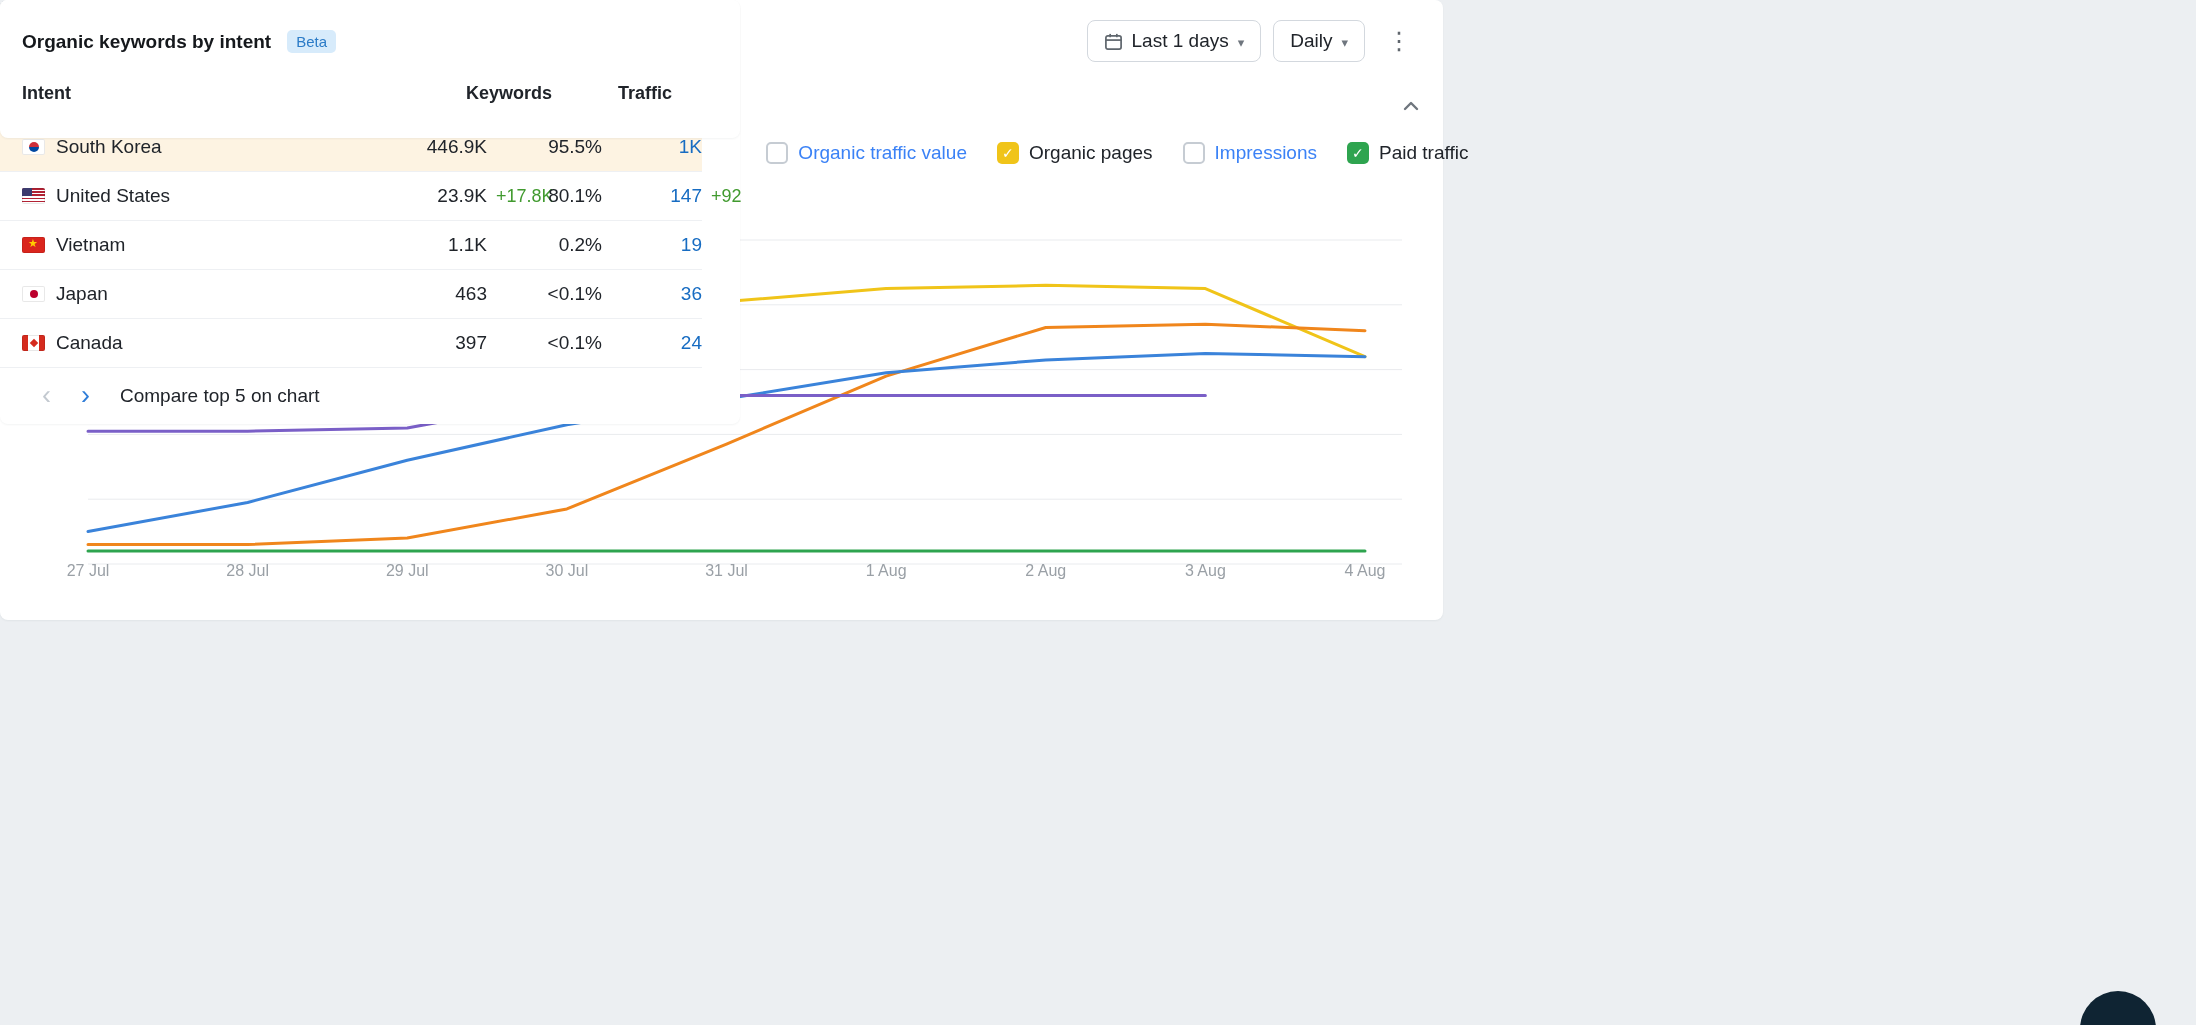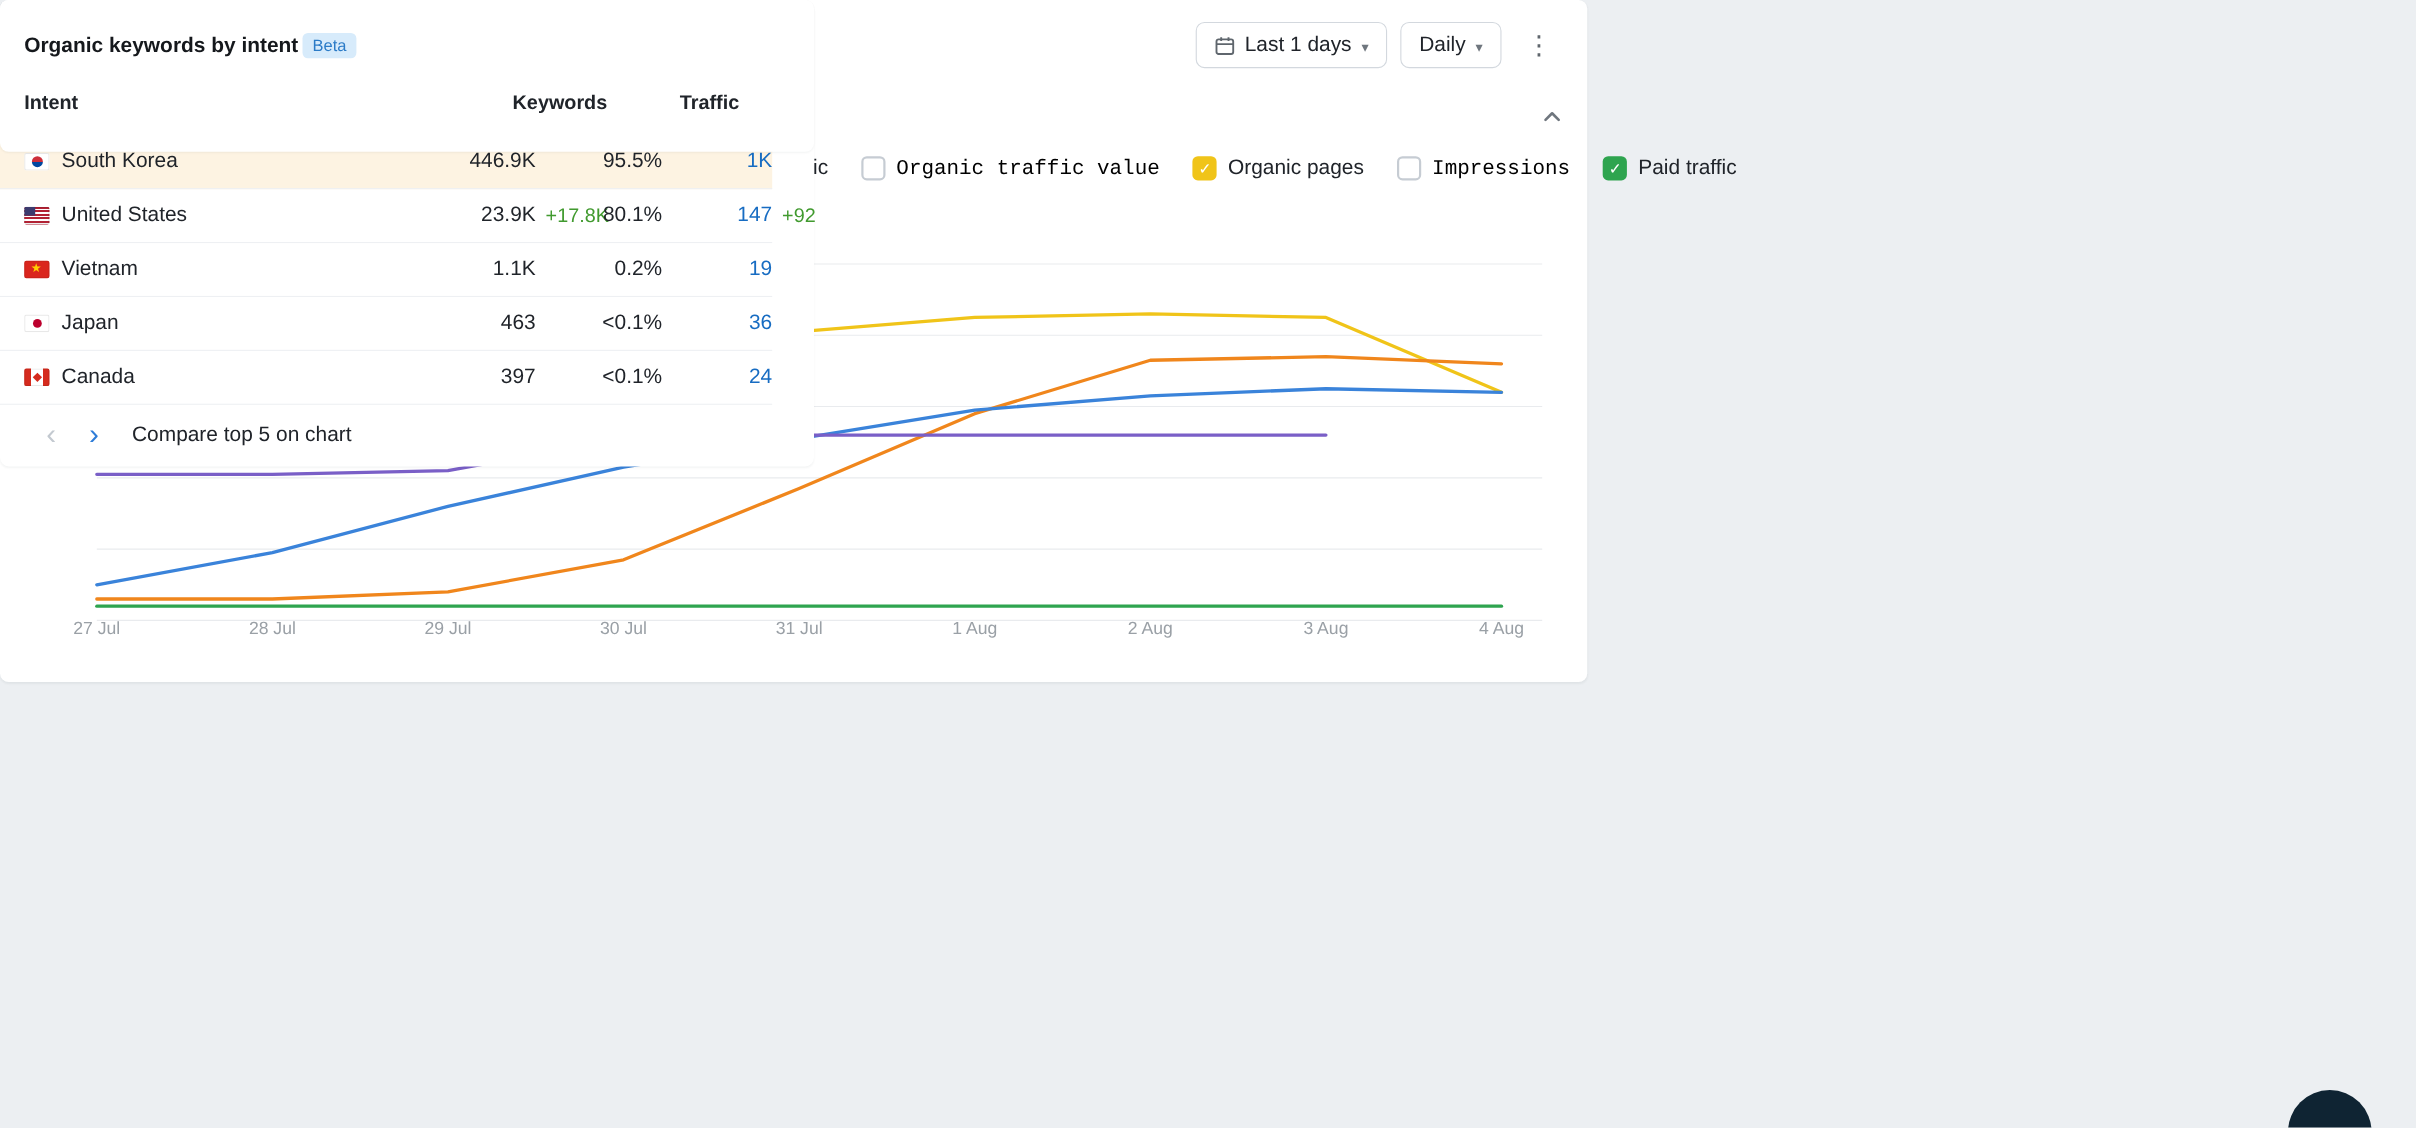--- a/index.html
+++ b/index.html
@@ -72,21 +72,21 @@
   .kebab { font-size:24px; color:#5f666d; padding:0 10px; cursor:pointer; background:none; border:none; }
 
   .perf-head { display:flex; align-items:center; margin-top:32px; }
   .perf-title { font-size:21px; font-weight:700; color:#15181c; }
   .collapse { margin-left:auto; cursor:pointer; display:flex; }
 
   .metric-rows { margin-top:24px; display:flex; flex-direction:column; gap:18px; }
   .metric-row { display:flex; gap:30px; align-items:center; }
   .metric { display:flex; align-items:center; gap:10px; cursor:pointer; }
   .metric-label { font-size:19px; color:#20242a; white-space:nowrap; }
-  .metric.muted .metric-label { color:#000000;font-family:Liberation Mono, monospace; }
+  .metric.muted .metric-label { color:#3b82f6; }
   .checkbox { width:22px; height:22px; border-radius:5px; flex:none; display:flex;
               align-items:center; justify-content:center; color:#fff; font-size:14px; font-weight:bold; }
   .checkbox.unchecked { background:#fff; border:2px solid #c6ccd3; }
 
   .chart-wrap { position:absolute; left:0; top:200px; width:1443px; height:420px; }
 
   
   .loc-head { display:flex; align-items:center; padding:6px 22px 0; }
   .loc-title { font-size:19px; font-weight:700; color:#15181c; }
   .seg { margin-left:auto; display:flex; align-items:center; gap:20px; }
@@ -123,21 +123,21 @@
 
   .loc-pager { display:flex; align-items:center; margin-top:14px; padding-left:42px; gap:30px; }
   .pg-chevron { font-size:27px; line-height:1; cursor:pointer; background:none; border:none; }
   .pg-prev { color:#c3c9d0; }
   .pg-next { color:#2f7dd8; }
   .compare-label { font-size:19px; color:#20242a; cursor:pointer; }
 
   
   .int-head { display:flex; align-items:center; }
   .int-title { font-size:19px; font-weight:700; color:#15181c; }
-  .badge { margin-left:4px; background:#d7ebfb; color:#2b7bc7; font-size:15px; padding:3px 9px; border-radius:5px; }
+  .badge { margin-left:16px; background:#d7ebfb; color:#2b7bc7; font-size:15px; padding:3px 9px; border-radius:5px; }
   .int-cols { display:flex; margin-top:30px; width:650px; font-size:18px; font-weight:700; color:#20242a; }
   .int-col-intent { flex:1; }
   .int-col-kw { width:150px; text-align:right; }
   .int-col-traffic { width:120px; text-align:right; }
 
   #chat-bubble { position:absolute; left:2080px; top:991px; width:76px; height:76px; border-radius:50%;
                  background:#0f2433; cursor:pointer; }
 </style>
 </head>
 <body>

